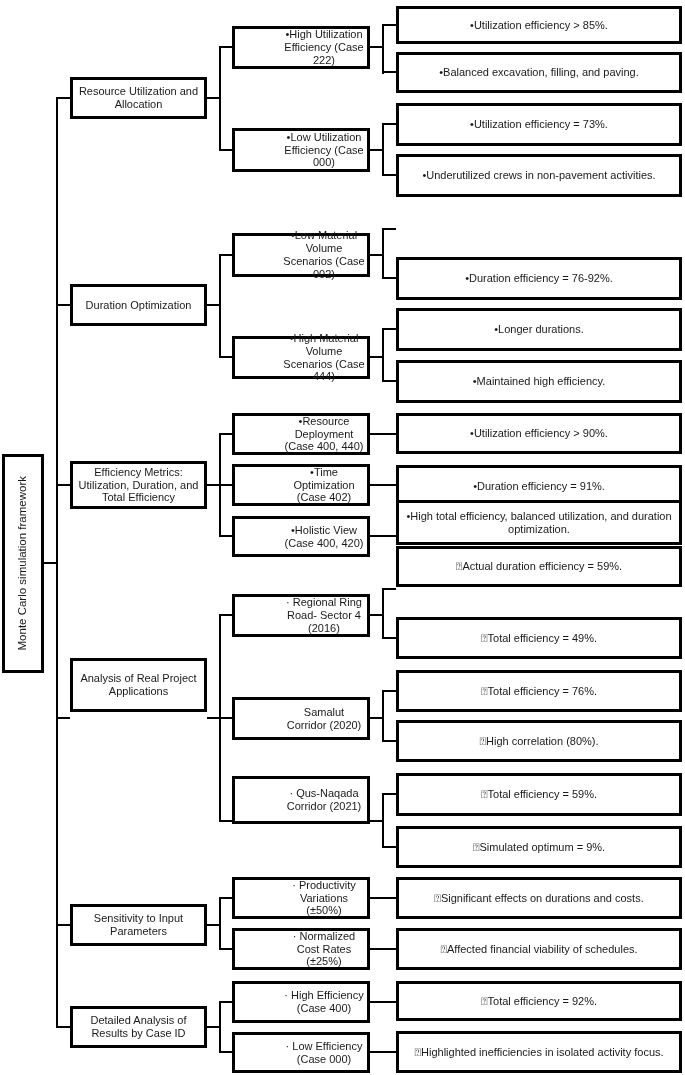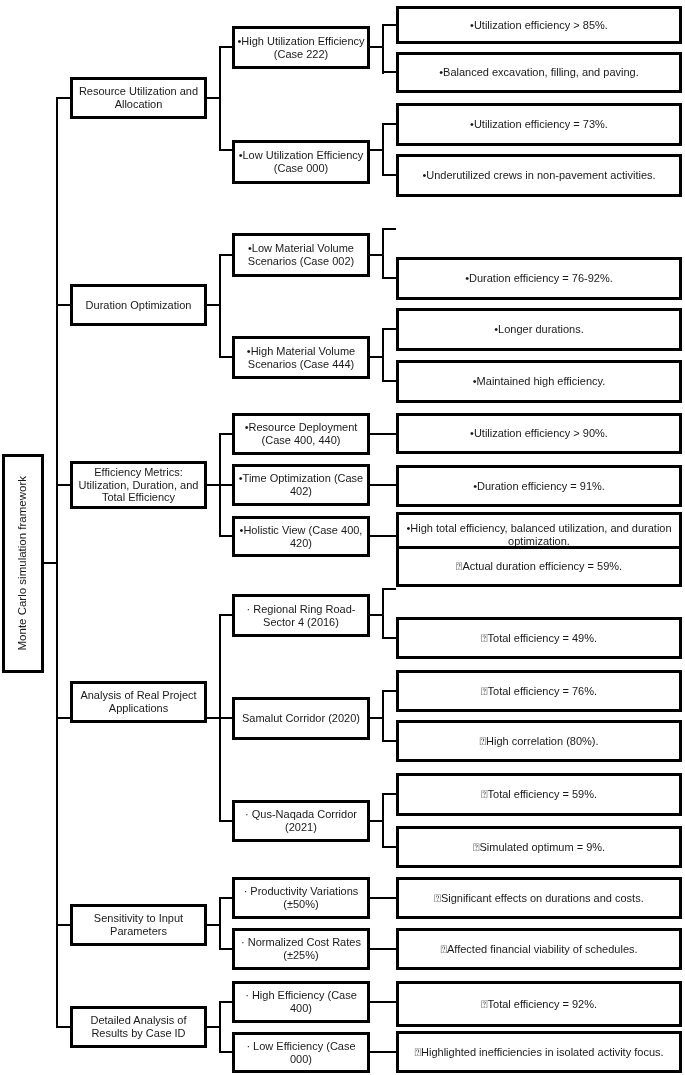--- a/index.html
+++ b/index.html
@@ -6,79 +6,79 @@
   #stage{
     position:relative;width:685px;height:1075px;background:#ffffff;overflow:hidden;
     font-family:"Liberation Sans", sans-serif;color:#1a1a1a;
   }
   .box{
     position:absolute;box-sizing:border-box;background:#ffffff;border:3px solid #000000;
     display:flex;align-items:center;justify-content:center;text-align:center;
     font-size:11px;line-height:1.18;padding:1px 2px;
   }
   .l1{left:70px;width:137px;}
-  .l2{left:232px;width:138px;}
+  .l2{left:232px;width:138px;padding-left:48px;}
   .l3{left:396px;width:286px;}
   .root{left:2px;top:454px;width:42px;height:219px;}
   .vtext{
     writing-mode:vertical-rl;transform:rotate(180deg);white-space:nowrap;
     font-size:11.5px;
   }
   .ln{position:absolute;background:#000000;}
 </style>
 </head>
 <body>
 
 <div id="stage">
 
   <div class="box root">
     <span class="vtext">Monte Carlo simulation framework</span>
   </div>
 
   <div class="box l1" style="top:77px;height:42px">Resource Utilization and Allocation</div>
   <div class="box l1" style="top:284px;height:42px">Duration Optimization</div>
   <div class="box l1" style="top:461px;height:48px">Efficiency Metrics: Utilization, Duration, and Total Efficiency</div>
-  <div class="box l1" style="top:681px;height:42px">Analysis of Real Project Applications</div>
+  <div class="box l1" style="top:658px;height:54px">Analysis of Real Project Applications</div>
   <div class="box l1" style="top:904px;height:42px">Sensitivity to Input Parameters</div>
   <div class="box l1" style="top:1006px;height:42px">Detailed Analysis of Results by Case ID</div>
 
   <div class="box l2" style="top:26px;height:43px">•High Utilization Efficiency (Case 222)</div>
-  <div class="box l2" style="top:140px;height:44px">•Low Utilization Efficiency (Case 000)</div>
+  <div class="box l2" style="top:128px;height:44px">•Low Utilization Efficiency (Case 000)</div>
   <div class="box l2" style="top:233px;height:44px">•Low Material Volume Scenarios (Case 002)</div>
   <div class="box l2" style="top:336px;height:43px">•High Material Volume Scenarios (Case 444)</div>
   <div class="box l2" style="top:413px;height:42px">•Resource Deployment (Case 400, 440)</div>
   <div class="box l2" style="top:464px;height:42px">•Time Optimization (Case 402)</div>
   <div class="box l2" style="top:516px;height:41px">•Holistic View (Case 400, 420)</div>
   <div class="box l2" style="top:594px;height:43px">· Regional Ring Road- Sector 4 (2016)</div>
   <div class="box l2" style="top:697px;height:43px">Samalut Corridor (2020)</div>
-  <div class="box l2" style="top:800px;height:42px">· Qus-Naqada Corridor (2021)</div>
+  <div class="box l2" style="top:776px;height:48px">· Qus-Naqada Corridor (2021)</div>
   <div class="box l2" style="top:877px;height:42px">· Productivity Variations (±50%)</div>
   <div class="box l2" style="top:928px;height:42px">· Normalized Cost Rates (±25%)</div>
   <div class="box l2" style="top:981px;height:42px">· High Efficiency (Case 400)</div>
   <div class="box l2" style="top:1032px;height:41px">· Low Efficiency (Case 000)</div>
 
   <div class="box l3" style="top:6px;height:38px">•Utilization efficiency &gt; 85%.</div>
   <div class="box l3" style="top:52px;height:41px">•Balanced excavation, filling, and paving.</div>
   <div class="box l3" style="top:103px;height:43px">•Utilization efficiency = 73%.</div>
   <div class="box l3" style="top:154px;height:43px">•Underutilized crews in non-pavement activities.</div>
   <div class="box l3" style="top:257px;height:43px">•Duration efficiency = 76-92%.</div>
   <div class="box l3" style="top:308px;height:43px">•Longer durations.</div>
   <div class="box l3" style="top:360px;height:43px">•Maintained high efficiency.</div>
   <div class="box l3" style="top:413px;height:41px">•Utilization efficiency &gt; 90%.</div>
   <div class="box l3" style="top:465px;height:42px">•Duration efficiency = 91%.</div>
-  <div class="box l3" style="top:512px;height:45px">•High total efficiency, balanced utilization, and duration optimization.</div>
+  <div class="box l3" style="top:500px;height:45px">•High total efficiency, balanced utilization, and duration optimization.</div>
   <div class="box l3" style="top:546px;height:41px">⍰Actual duration efficiency = 59%.</div>
   <div class="box l3" style="top:617px;height:42px">⍰Total efficiency = 49%.</div>
   <div class="box l3" style="top:670px;height:42px">⍰Total efficiency = 76%.</div>
   <div class="box l3" style="top:720px;height:42px">⍰High correlation (80%).</div>
   <div class="box l3" style="top:773px;height:43px">⍰Total efficiency = 59%.</div>
   <div class="box l3" style="top:826px;height:42px">⍰Simulated optimum = 9%.</div>
   <div class="box l3" style="top:877px;height:42px">⍰Significant effects on durations and costs.</div>
   <div class="box l3" style="top:928px;height:42px">⍰Affected financial viability of schedules.</div>
-  <div class="box l3" style="top:981px;height:46px">⍰Total efficiency = 92%.</div>
+  <div class="box l3" style="top:981px;height:40px">⍰Total efficiency = 92%.</div>
   <div class="box l3" style="top:1031px;height:42px">⍰Highlighted inefficiencies in isolated activity focus.</div>
 
   <div>
       <div class="ln" style="left: 44px; top: 562px; width: 14px; height: 2px;"></div>
       <div class="ln" style="left: 56px; top: 97px; width: 14px; height: 2px;"></div>
       <div class="ln" style="left: 56px; top: 304px; width: 14px; height: 2px;"></div>
       <div class="ln" style="left: 56px; top: 484px; width: 14px; height: 2px;"></div>
       <div class="ln" style="left: 56px; top: 717px; width: 14px; height: 2px;"></div>
       <div class="ln" style="left: 56px; top: 924px; width: 14px; height: 2px;"></div>
       <div class="ln" style="left: 56px; top: 1026px; width: 14px; height: 2px;"></div>

